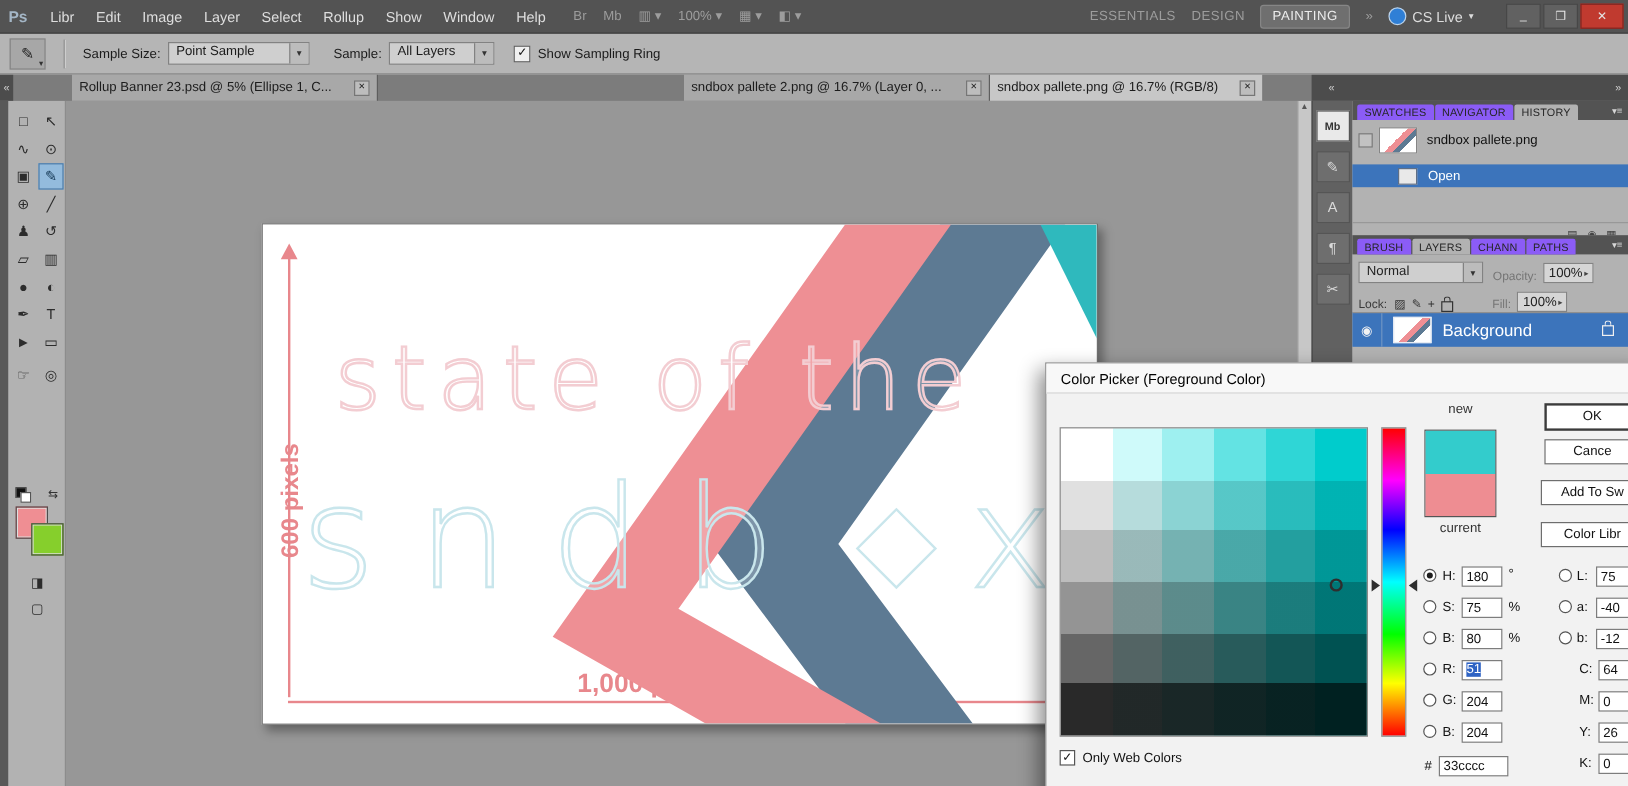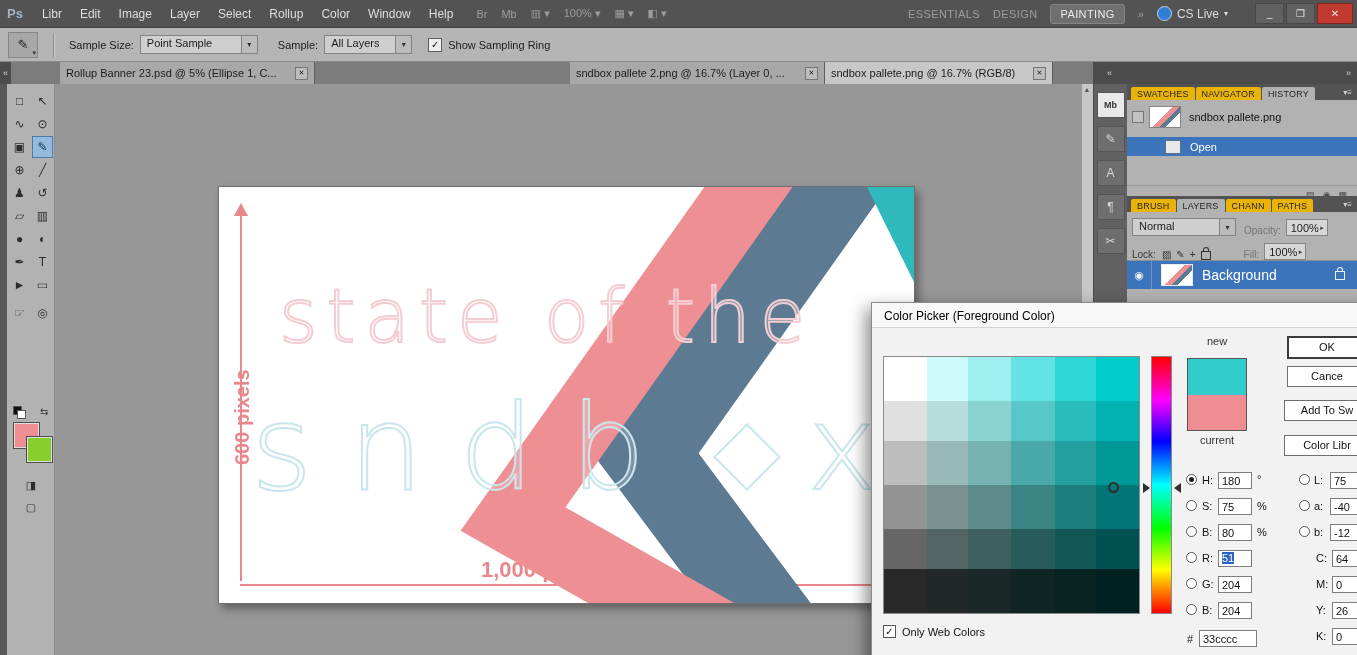--- a/index.html
+++ b/index.html
@@ -84,21 +84,21 @@
     transform:rotate(45deg);}
   
   .iconstrip{position:absolute;left:1093px;top:84px;width:34px;height:571px;background:#616161;
     border-left:1px solid #4a4a4a;box-sizing:border-box;z-index:10;}
   .stripbtn{width:26px;height:24px;margin:8px auto 8px auto;background:#6e6e6e;border:1px solid #555;
     color:#d9d9d9;display:flex;align-items:center;justify-content:center;font-size:12px;}
   .stripbtn.mb{background:#e9e9e9;color:#333;font-size:9px;font-weight:bold;}
   
   .panel{position:absolute;left:1127px;width:230px;background:#b2b2b2;z-index:10;}
   .ptabs{display:flex;align-items:flex-end;background:#535353;height:16px;padding-left:4px;}
-  .ptab{font-size:9px;color:#262626;background:#eab308;padding:2px 6px 1px 6px;margin-right:1px;
+  .ptab{font-size:9px;color:#262626;background:#8b5cf6;padding:2px 6px 1px 6px;margin-right:1px;
     border-radius:2px 2px 0 0;letter-spacing:.2px;}
   .ptab.active{background:#b2b2b2;}
   .pmenu{margin-left:auto;color:#d6d6d6;font-size:8px;padding:0 5px 3px 0;}
   .hsnap{display:flex;align-items:center;height:27px;padding:3px 4px 0 4px;font-size:11px;color:#111;}
   .srcbox{width:10px;height:10px;border:1px solid #787878;background:#c2c2c2;margin:0 5px 0 1px;}
   .thumb{width:30px;height:20px;border:1px solid #858585;background:
     linear-gradient(135deg,transparent 46%,#ee8f94 46% 60%,#5d7a93 60% 72%,transparent 72%),#ffffff;}
   .hsnap .thumb{margin-right:8px;}
   .hstate{height:19px;background:#3c74bb;display:flex;align-items:center;color:#fff;font-size:11px;margin-top:7px;}
   .stateicon{width:14px;height:12px;background:#e9e9e9;border:1px solid #5f6f86;margin:0 9px 0 38px;}
@@ -164,21 +164,21 @@
 <body>
 
 <div class="menubar">
   <span class="logo">Ps</span>
   <span class="mitem">Libr</span>
   <span class="mitem">Edit</span>
   <span class="mitem">Image</span>
   <span class="mitem">Layer</span>
   <span class="mitem">Select</span>
   <span class="mitem">Rollup</span>
-  <span class="mitem">Color</span>
+  <span class="mitem">Show</span>
   <span class="mitem">Window</span>
   <span class="mitem">Help</span>
   <span class="appicons">
     <span class="appbtn">Br</span>
     <span class="appbtn">Mb</span>
     <span class="appbtn"><span>▥</span> <span>▾</span></span>
     <span class="appbtn"><span>100%</span> <span>▾</span></span>
     <span class="appbtn"><span>▦</span> <span>▾</span></span>
     <span class="appbtn"><span>◧</span> <span>▾</span></span>
   </span>

